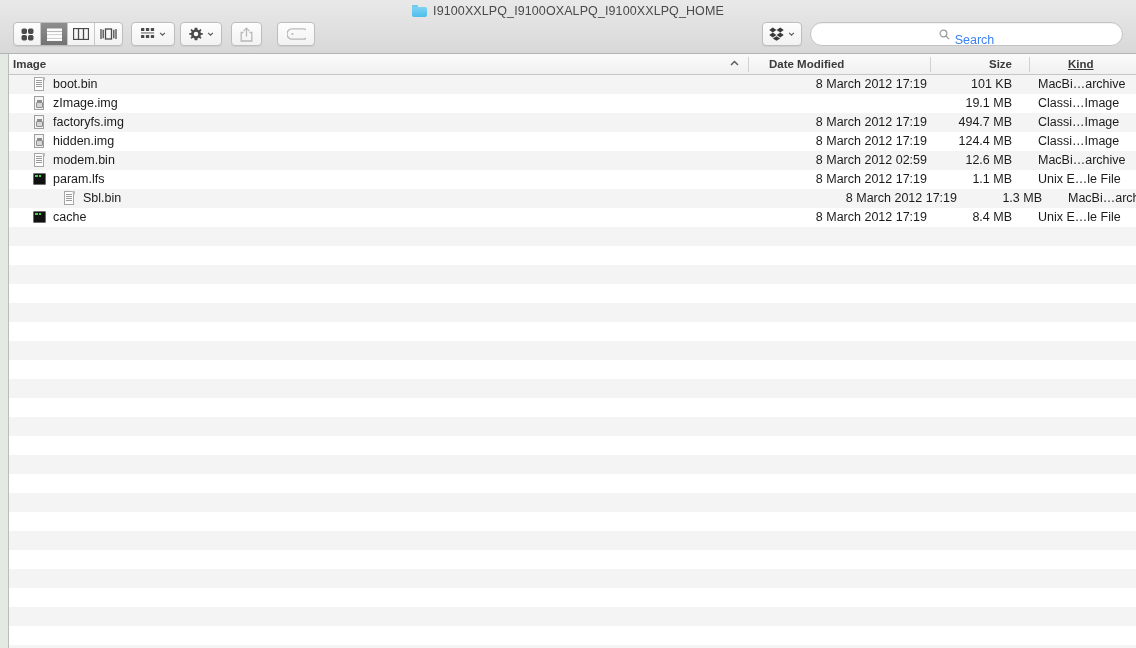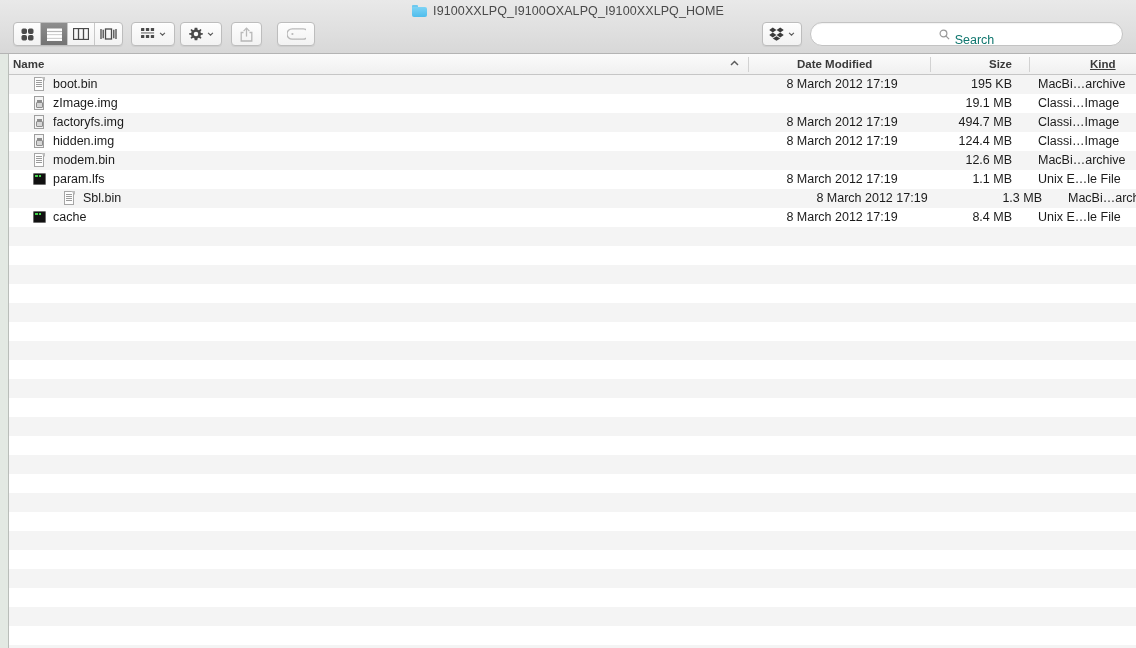--- a/index.html
+++ b/index.html
@@ -70,36 +70,36 @@
 
   .chev { width:7px; height:4px; margin-left:4px; display:inline-block; }
 
   .btn-dropbox { left:762px; width:40px; }
   .searchfield {
     position:absolute; left:810px; top:0; width:313px; height:24px;
     background:#ffffff; border:1px solid #c3c3c3; border-radius:12px;
     display:flex; align-items:center; justify-content:center; gap:5px;
     box-shadow: 0 1px 1px rgba(0,0,0,0.05) inset;
   }
-  .search-placeholder { font-size:12.5px; color:#0f766e;margin-top:11px; }
+  .search-placeholder { font-size:12.5px; color:#3b82f6;margin-top:11px; }
 
   
   .colheader {
     position:absolute; left:0; top:54px; width:1136px; height:21px;
     background: linear-gradient(to bottom,#fbfbfb,#f0f0f0);
     border-bottom:1px solid #c6c6c6;
   }
   .colheader .cell {
     position:absolute; top:0; height:20px; display:flex; align-items:center;
     font-size:11.5px; color:#3a3a3a; font-weight:bold;
   }
   .col-name { left:13px; }
-  .col-date { left:797px;text-align:center; }
+  .col-date { left:769px;text-align:center; }
   .col-size { left:900px; width:112px; justify-content:flex-end; }
-  .col-kind { left:1090px;text-decoration:underline; }
+  .col-kind { left:1068px;text-decoration:underline; }
   .col-div { position:absolute; top:3px; width:1px; height:15px; background:#d2d2d2; }
   .sort-chevron {
     position:absolute; left:730px; top:6px; width:9px; height:6px;
   }
 
   
   .listarea {
     position:absolute; left:0; top:75px; width:1136px; height:573px;
     background:#86efac; overflow:hidden;
   }
@@ -109,21 +109,21 @@
 
   .row {
     position:absolute; left:0; width:1136px; height:19px;
     display:flex; align-items:center; font-size:12.5px; color:#1b1b1b;
   }
   .cell-name {
     position:absolute; left:33px; display:flex; align-items:center; gap:7px;
     height:19px;
   }
   .fname { line-height:19px; }
-  .cell-date { position:absolute; left:757px; width:170px; text-align:center; line-height:19px; }
+  .cell-date { position:absolute; left:757px; width:170px; text-align:right; line-height:19px; }
   .cell-size { position:absolute; left:900px; width:112px; text-align:right; line-height:19px; }
   .cell-kind { position:absolute; left:1038px; width:98px; text-align:left; line-height:19px; }
 
   
   .ficon { width:13px; height:15px; position:relative; flex:0 0 auto; }
 
   .ico-doc .page {
     position:absolute; left:1px; top:0; width:10px; height:14px;
     background:#fdfdfd; border:1px solid #a6a6a6;
   }
@@ -284,21 +284,21 @@
           <circle cx="4.9" cy="4.9" r="3.7"></circle>
           <line x1="7.7" y1="7.7" x2="11" y2="11"></line>
         </svg>
         <span class="search-placeholder">Search</span>
       </div>
 
     </div>
   </div>
 
   <div class="colheader">
-    <div class="cell col-name">Name</div>
+    <div class="cell col-name">Image</div>
     <svg class="sort-chevron" viewBox="0 0 9 6" fill="none" stroke="#5c5c5c" stroke-width="1.4">
       <polyline points="1,5 4.5,1.4 8,5"></polyline>
     </svg>
     <div class="col-div" style="left:748px;"></div>
     <div class="cell col-date">Date Modified</div>
     <div class="col-div" style="left:930px;"></div>
     <div class="cell col-size">Size</div>
     <div class="col-div" style="left:1029px;"></div>
     <div class="cell col-kind">Kind</div>
   </div>
@@ -338,21 +338,21 @@
       <div class="row" style="top: 0px;">
         <div class="cell-name">
           <span class="ficon ico-doc">
             <span class="page"></span>
             <span class="lines"></span>
             <span class="fold"></span>
           </span>
           <span class="fname">boot.bin</span>
         </div>
         <div class="cell-date">8 March 2012 17:19</div>
-        <div class="cell-size">195 KB</div>
+        <div class="cell-size">101 KB</div>
         <div class="cell-kind">MacBi…archive</div>
       </div>
       <div class="row" style="top: 19px;">
         <div class="cell-name">
           <span class="ficon ico-img">
             <span class="page"></span>
             <span class="slot"></span>
             <span class="disk"></span>
           </span>
           <span class="fname">zImage.img</span>
@@ -388,20 +388,21 @@
       </div>
       <div class="row" style="top: 76px;">
         <div class="cell-name">
           <span class="ficon ico-doc">
             <span class="page"></span>
             <span class="lines"></span>
             <span class="fold"></span>
           </span>
           <span class="fname">modem.bin</span>
         </div>
+        <div class="cell-date">8 March 2012 02:59</div>
         <div class="cell-size">12.6 MB</div>
         <div class="cell-kind">MacBi…archive</div>
       </div>
       <div class="row" style="top: 95px;">
         <div class="cell-name">
           <span class="ficon ico-exec">
             <span class="screen"></span>
             <span class="inner"></span>
             <span class="dash1"></span>
             <span class="dash2"></span>

